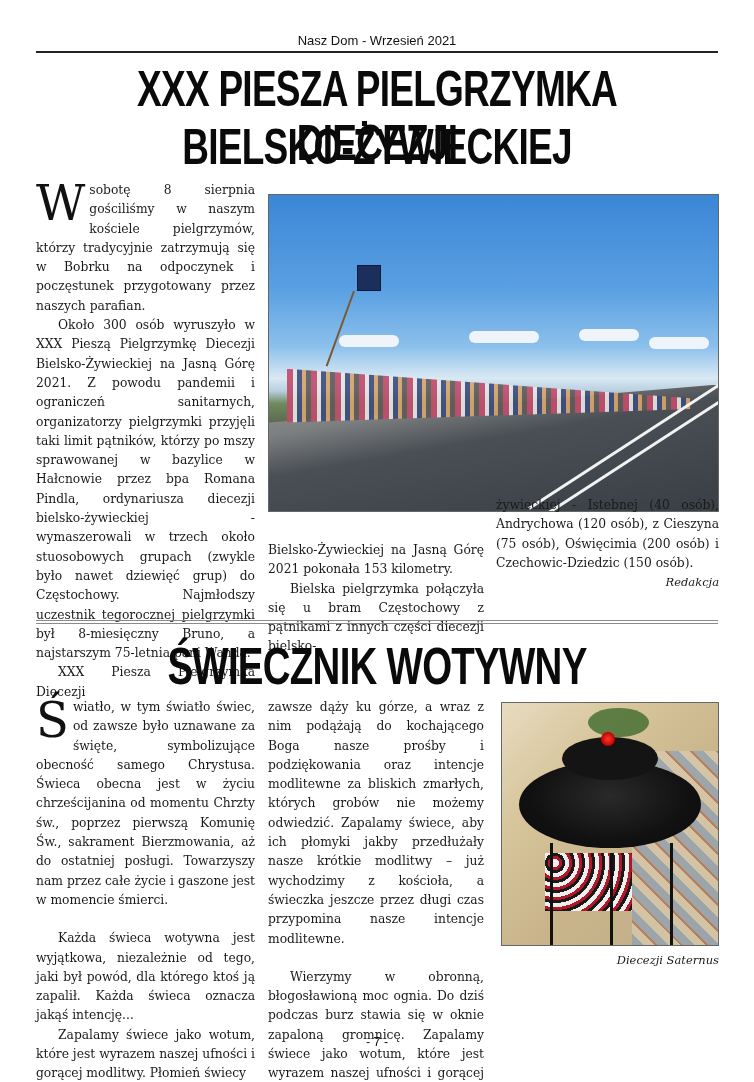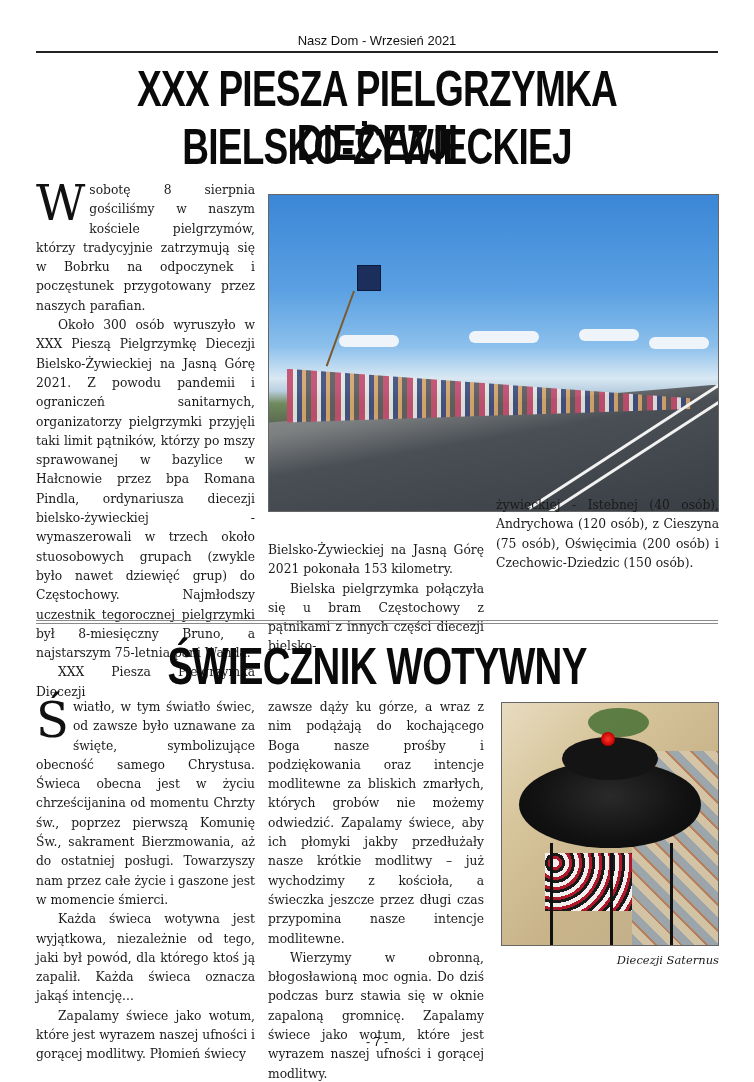--- a/index.html
+++ b/index.html
@@ -20,21 +20,21 @@
   .h1a { top: 62px; font-size: 50px; line-height: 54px; transform: scaleX(0.74); }
   .h1b { top: 120px; font-size: 50px; line-height: 54px; transform: scaleX(0.74); }
   .h2  { top: 638px; font-size: 52px; line-height: 56px; transform: scaleX(0.74); }
 
   .col {
     position: absolute; font-size: 12.3px; line-height: 19.3px; text-align: justify;
     hyphens: none;
   }
   .col p { text-indent: 0; }
   .col p.ind { text-indent: 22px; }
-  .col p.gap { }
+  .col p.gap { margin-top: 19px; }
   .dropcap {
     float: left; font-size: 48px; line-height: 38px; margin: 3px 4px 0 0;
     font-family: "DejaVu Serif", serif; color: #111;
   }
   .sign { text-align: right; font-style: italic; font-size: 11.5px; }
 
   .photo {
     position: absolute; border: 1px solid #666; overflow: hidden;
   }
   
@@ -98,20 +98,21 @@
   <div class="p1-sign"></div>
 </div>
 
 <div class="col" style="left:268px; top:541px; width:216px;">
   <p>Bielsko-Żywieckiej na Jasną Górę 2021 pokonała 153 kilometry.</p>
   <p class="ind">Bielska pielgrzymka połączyła się u bram Częstochowy z pątnikami z innych części diecezji bielsko-</p>
 </div>
 
 <div class="col" style="left:496px; top:496px; width:223px;">
   <p>żywieckiej - Istebnej (40 osób), Andrychowa (120 osób), z Cieszyna (75 osób), Oświęcimia (200 osób) i Czechowic-Dziedzic (150 osób).</p>
+  <p class="sign">Redakcja</p>
 </div>
 
 <div class="mid-rule" style="top:620px;"></div>
 <div class="mid-rule" style="top:623px;"></div>
 
 <div class="headline h2">ŚWIECZNIK WOTYWNY</div>
 
 <div class="col" style="left:36px; top:698px; width:219px;">
   <p>
     <span class="dropcap">Ś</span><span>wiatło, w tym światło świec, od zawsze było uznawane za święte, symbolizujące obecność samego Chrystusa. Świeca obecna jest w życiu chrześcijanina od momentu Chrzty św., poprzez pierwszą Komunię Św., sakrament Bierzmowania, aż do ostatniej posługi. Towarzyszy nam przez całe życie i gaszone jest w momencie śmierci.</span>

